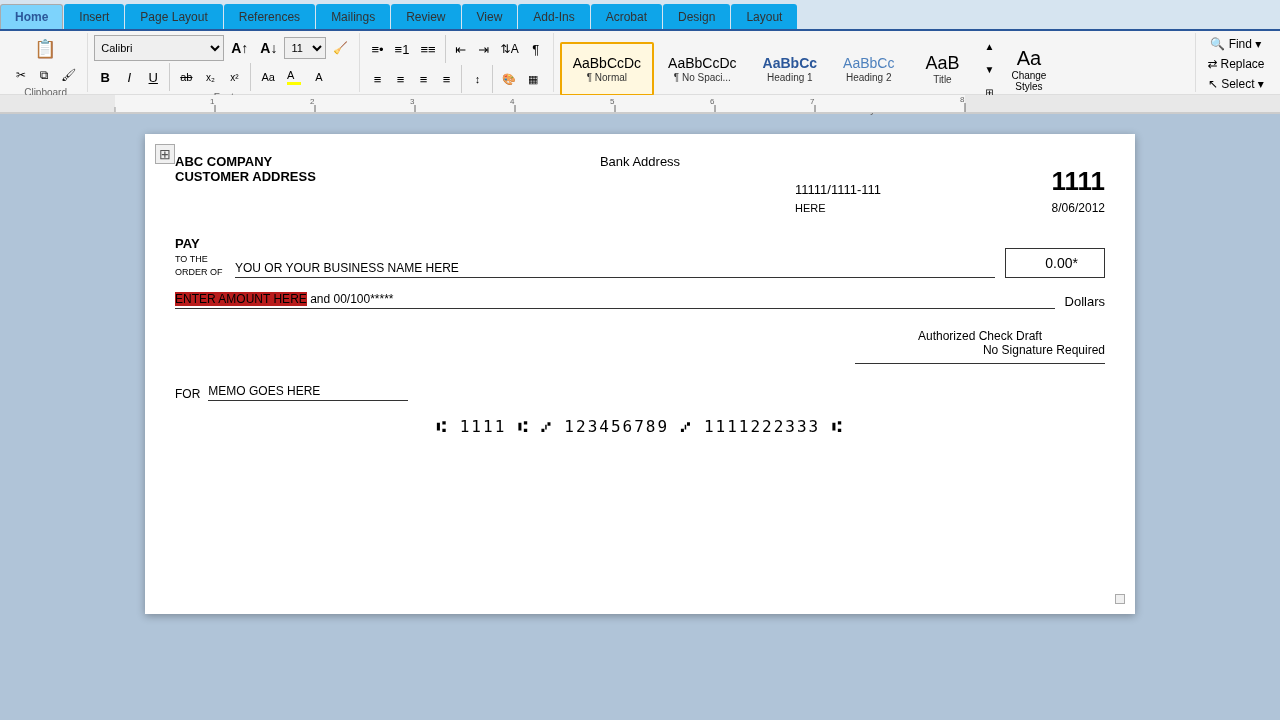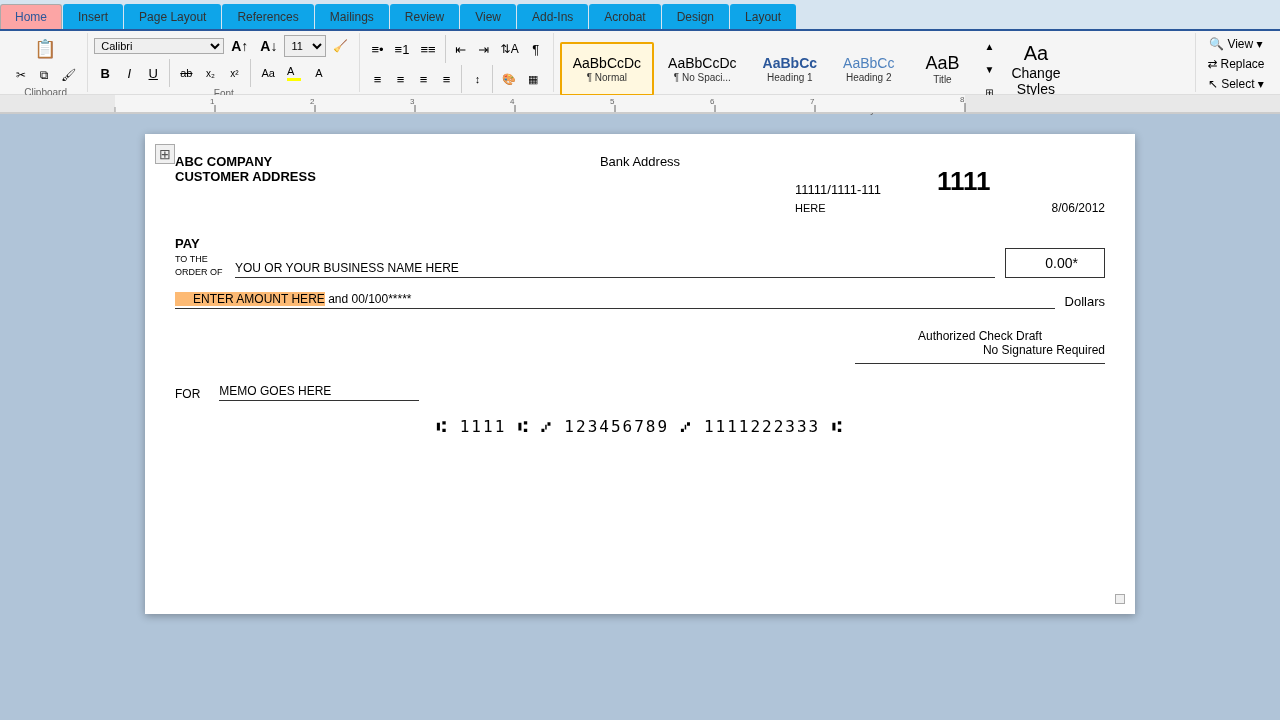--- a/index.html
+++ b/index.html
@@ -4,30 +4,30 @@
   <style>
     * { margin: 0; padding: 0; box-sizing: border-box; }
     body { font-family: 'Segoe UI', Arial, sans-serif; font-size: 12px; background: #b0c4d8; width: 1280px; height: 720px; overflow: hidden; }
 
     
     .ribbon { background: #f0f0f0; border-bottom: 1px solid #ccc; }
 
     
     .tab-bar { display: flex; align-items: flex-end; background: #d6e4f0; padding-top: 4px; border-bottom: 2px solid #2b579a; }
     .tab { padding: 5px 14px; font-size: 12px; cursor: pointer; border: 1px solid transparent; border-bottom: none; border-radius: 3px 3px 0 0; margin-right: 1px; background: #0ea5e9; color: #333; }
-    .tab.active { background: #fca5a5; border-color: #aaa; color: #2b579a; font-weight: normal; }
+    .tab.active { background: #7dd3fc; border-color: #aaa; color: #2b579a; font-weight: bold; }
 
     
     .toolbar-row { display: flex; align-items: center; padding: 2px 4px; gap: 2px; background: #f5f5f5; border-bottom: 1px solid #ddd; min-height: 32px; }
 
     .toolbar-separator { width: 1px; height: 28px; background: #ccc; margin: 0 3px; }
 
     .tb-btn { display: flex; align-items: center; justify-content: center; padding: 2px 4px; border: 1px solid transparent; border-radius: 2px; cursor: pointer; font-size: 11px; min-width: 22px; min-height: 22px; background: transparent; }
 
-    .font-select { width: 130px; height: 16px; font-size: 11px; border: 1px solid #aaa; padding: 0 2px; }
+    .font-select { width: 130px; height: 26px; font-size: 11px; border: 1px solid #aaa; padding: 0 2px; }
     .size-select { width: 42px; height: 22px; font-size: 11px; border: 1px solid #aaa; padding: 0 2px; }
     .style-card { display: flex; flex-direction: column; align-items: center; justify-content: center; padding: 2px 11px; border: 1px solid transparent; border-radius: 2px; cursor: pointer; min-width: 68px; height: 54px; font-size: 10px; }
     .style-card.active { border: 2px solid #f0a800; background: #fff8e0; }
     .style-card-text { font-size: 16px; line-height: 1; }
     .style-card-label { font-size: 10px; color: #333; margin-top: 2px; }
 
     .change-styles-btn { display: flex; flex-direction: column; align-items: center; justify-content: center; padding: 4px 8px; border: 1px solid transparent; border-radius: 2px; cursor: pointer; font-size: 10px; height: 54px; }
     .edit-btn { display: flex; align-items: center; gap: 3px; padding: 1px 4px; border: 1px solid transparent; border-radius: 2px; cursor: pointer; white-space: nowrap; }
 
     
@@ -64,21 +64,21 @@
     .amount-words { flex: 1; border-bottom: 1px solid #333; padding-bottom: 2px; font-size: 12px; }
     .dollars-label { margin-left: 10px; font-size: 13px; }
 
     
     .sig-section { display: flex; justify-content: flex-end; margin-bottom: 20px; }
     .sig-box { text-align: center; }
     .sig-line { border-top: 1px solid #333; width: 250px; margin-top: 6px; }
 
     
     .check-bottom { display: flex; justify-content: space-between; align-items: flex-end; }
-    .memo-section { display: flex; align-items: flex-end; gap: 19px; }
+    .memo-section { display: flex; align-items: flex-end; gap: 8px; }
     .memo-line { border-bottom: 1px solid #333; width: 200px; padding-bottom: 2px; font-size: 12px; }
 
     
     .micr-line { text-align: center; font-size: 16px; letter-spacing: 2px; margin-top: 16px; font-family: 'MICR', monospace; }
 
     
     .scroll-handle { position: absolute; bottom: 10px; right: 10px; width: 10px; height: 10px; border: 1px solid #aaa; background: #f0f0f0; }
 
     .ribbon-section { display: flex; flex-direction: column; align-items: stretch; border-right: 1px solid #ddd; padding: 2px 6px; }
     .ribbon-section-label { font-size: 10px; color: #666; text-align: center; margin-top: 1px; }
@@ -216,31 +216,31 @@
         </div>
 
         <div style="display:flex; flex-direction:column; gap:1px;">
           <div class="tb-btn" style="font-size:10px; padding:1px;">▲</div>
           <div class="tb-btn" style="font-size:10px; padding:1px;">▼</div>
           <div class="tb-btn" style="font-size:10px; padding:1px;">⊞</div>
         </div>
 
         <div class="change-styles-btn" style="font-size:11px; flex-direction:column;">
           <div style="font-size:20px;">Aa</div>
-          <div style="font-size:14px; text-align:center;">Change<br>Styles</div>
+          <div style="font-size:10px; text-align:center;">Change<br>Styles</div>
         </div>
       </div>
       <div class="ribbon-section-label">Styles</div>
     </div>
 
     <div class="ribbon-section" style="min-width:80px; border-right:none;">
       <div class="ribbon-section-content" style="flex-direction:column; gap:2px; justify-content:center;">
         <div class="edit-btn">
           <span>🔍</span>
-          <span>View ▾</span>
+          <span>Find ▾</span>
         </div>
         <div class="edit-btn">
           <span>⇄</span>
           <span>Replace</span>
         </div>
         <div class="edit-btn">
           <span>↖</span>
           <span>Select ▾</span>
         </div>
       </div>
@@ -286,21 +286,21 @@
       <div class="company-info">
         <div class="company-name">ABC COMPANY</div>
         <div class="company-address">CUSTOMER ADDRESS</div>
       </div>
 
       <div class="bank-info">
         <div class="bank-address">Bank Address</div>
       </div>
 
       <div class="check-number-section">
-        <div style="display:flex; align-items:flex-end; gap:56px;">
+        <div style="display:flex; justify-content:space-between; align-items:flex-end; gap:56px;">
           <div style="font-size:13px;">11111/1111-111</div>
           <div style="font-size:26px; font-weight:bold;margin-top:12px;">1111</div>
         </div>
         <div style="display:flex; justify-content:space-between; align-items:baseline; gap:20px; margin-top:4px;">
           <div style="font-size:11px;">HERE</div>
           <div style="font-size:12px;">8/06/2012</div>
         </div>
       </div>
     </div>
 
@@ -309,21 +309,21 @@
         <span style="font-size:13px; font-weight:bold;">PAY</span>
         <span style="font-size:9px;">TO THE</span>
         <span style="font-size:9px;">ORDER OF</span>
       </div>
       <div class="payee-line">YOU OR YOUR BUSINESS NAME HERE</div>
       <div class="amount-box">0.00*</div>
     </div>
 
     <div class="amount-words-row">
       <div class="amount-words">
-        <span style="background:#fdba74;padding-left:18px;">ENTER AMOUNT HERE</span><span> and 00/100*****</span>
+        <span style="background:#b91c1c;">ENTER AMOUNT HERE</span><span> and 00/100*****</span>
       </div>
       <div class="dollars-label">Dollars</div>
     </div>
 
     <div class="sig-section">
       <div class="sig-box">
         <div style="font-size:12px;">Authorized Check Draft</div>
         <div style="font-size:12px;text-align:right;">No Signature Required</div>
         <div class="sig-line"></div>
       </div>

